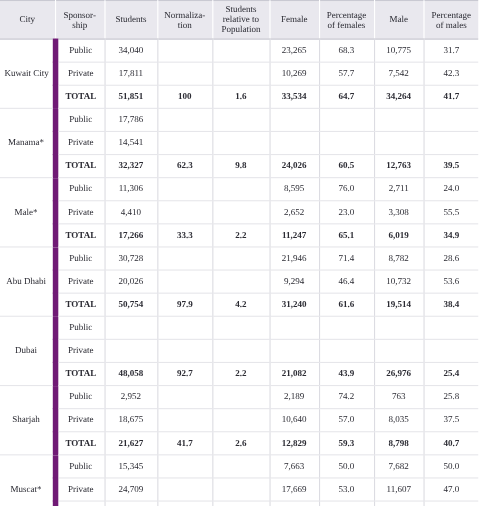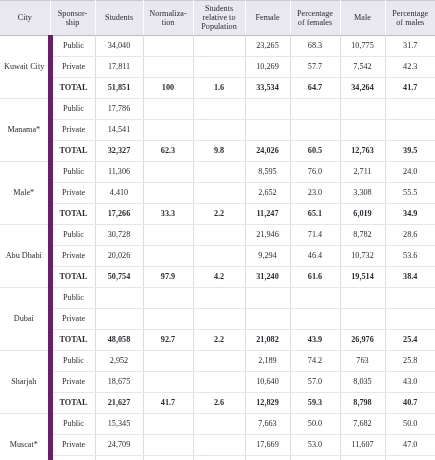--- a/index.html
+++ b/index.html
@@ -284,21 +284,21 @@
           <td>25.8</td>
         </tr>
         <tr>
           <td class="sponsor-cell">Private</td>
           <td>18,675</td>
           <td></td>
           <td></td>
           <td>10,640</td>
           <td>57.0</td>
           <td>8,035</td>
-          <td>43.0</td>
+          <td>37.5</td>
         </tr>
         <tr class="total-row">
           <td class="sponsor-cell">TOTAL</td>
           <td>21,627</td>
           <td>41.7</td>
           <td>2.6</td>
           <td>12,829</td>
           <td>59.3</td>
           <td>8,798</td>
           <td>40.7</td>

